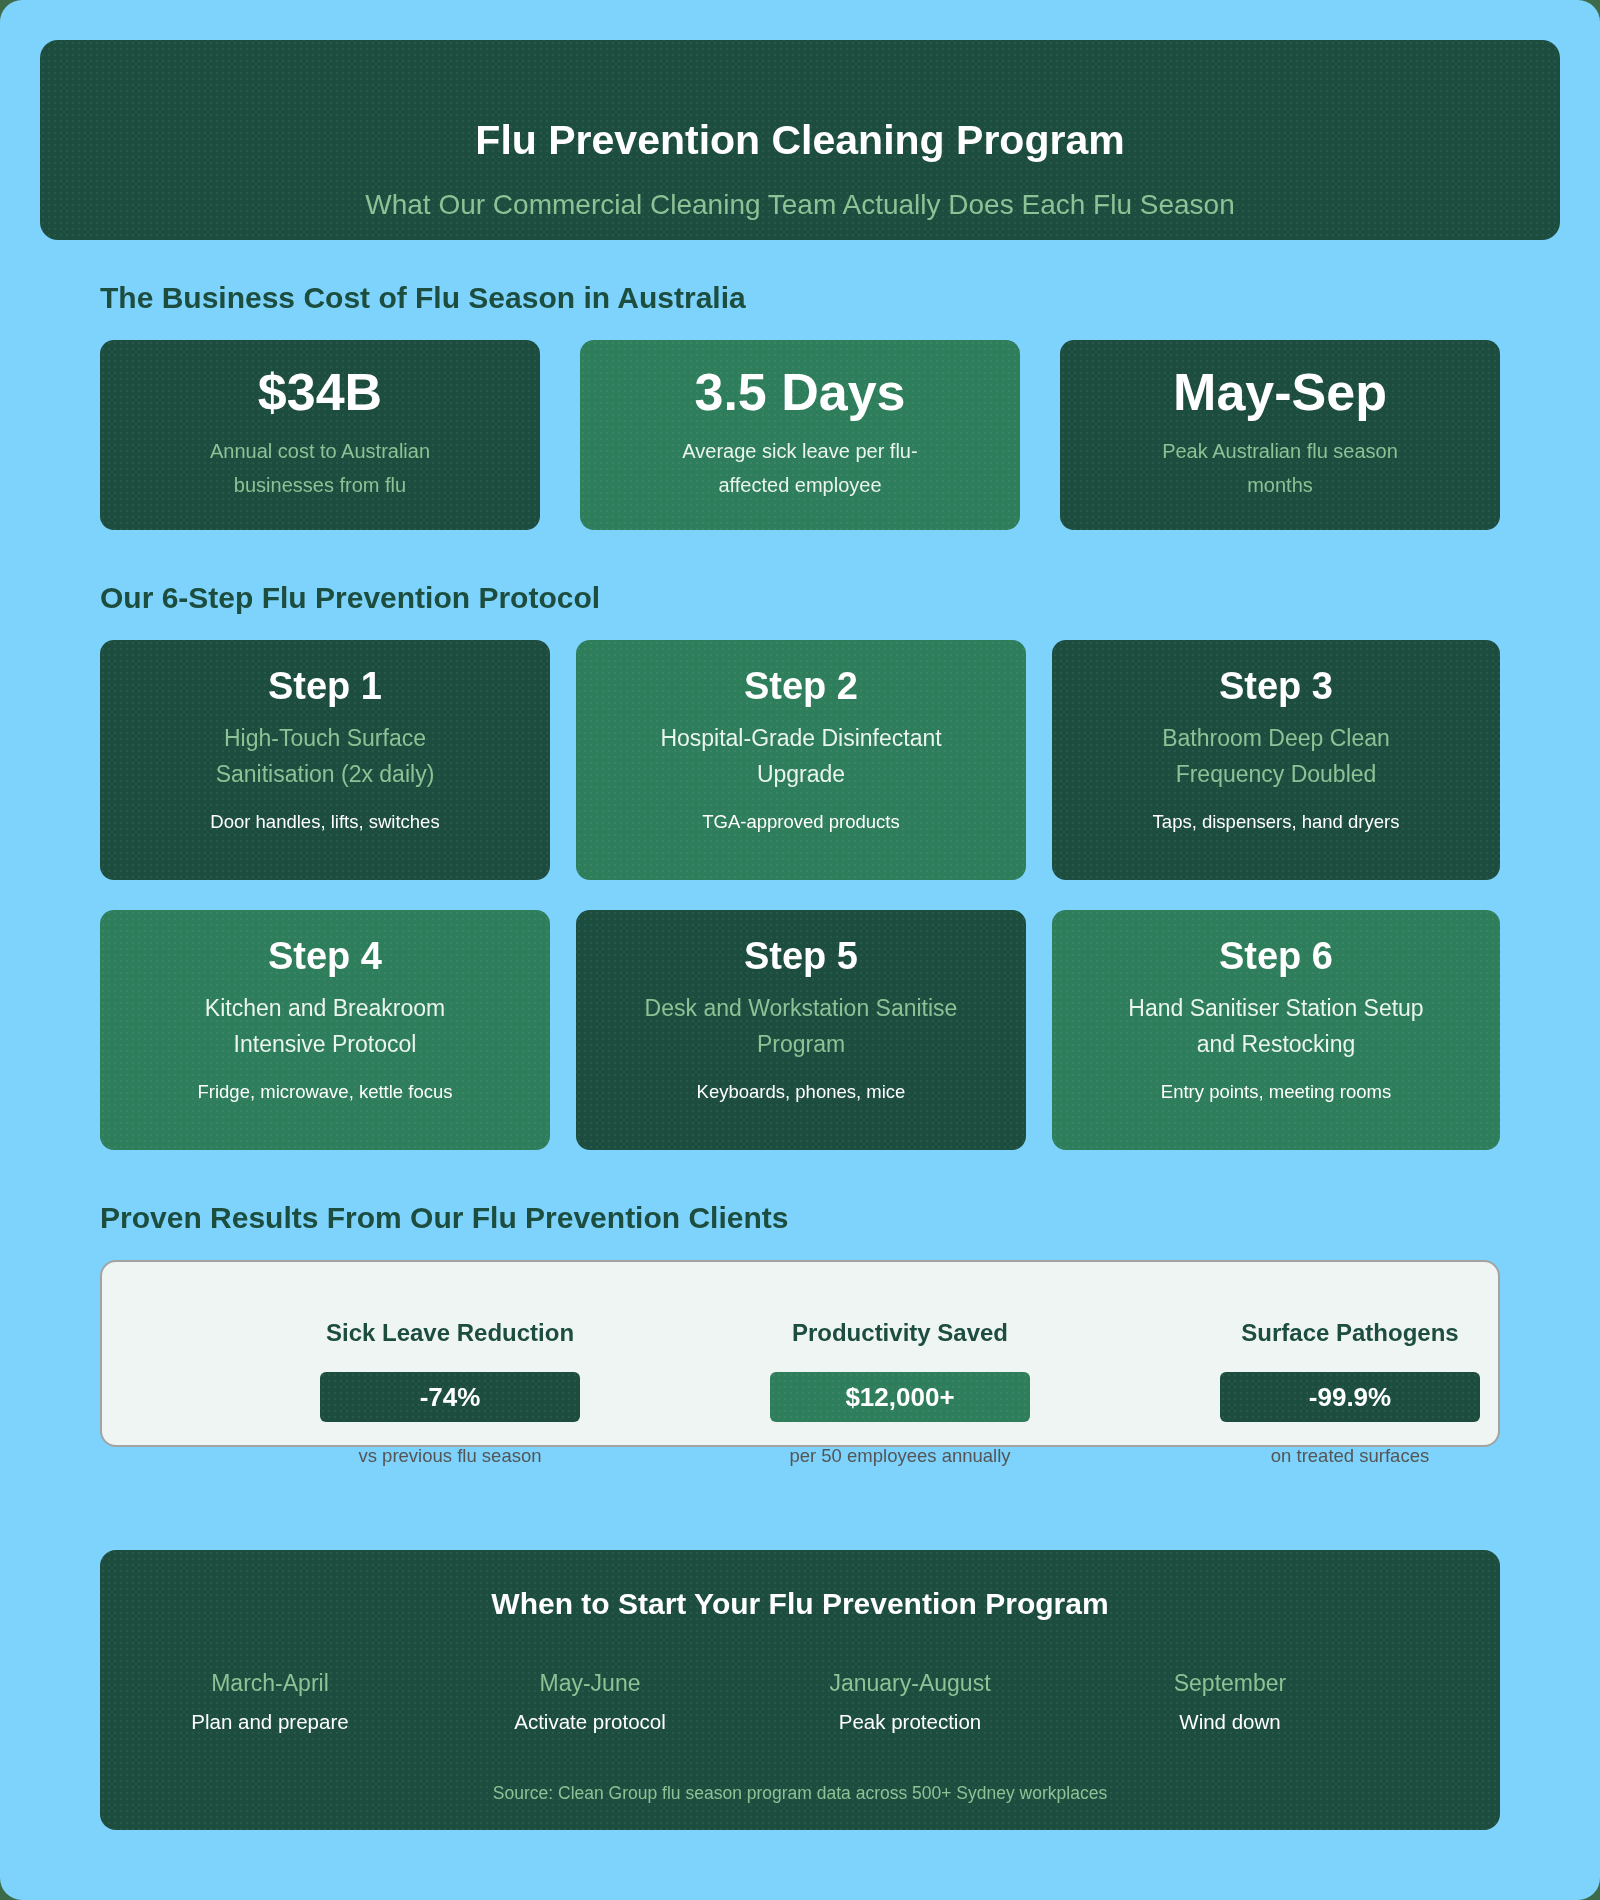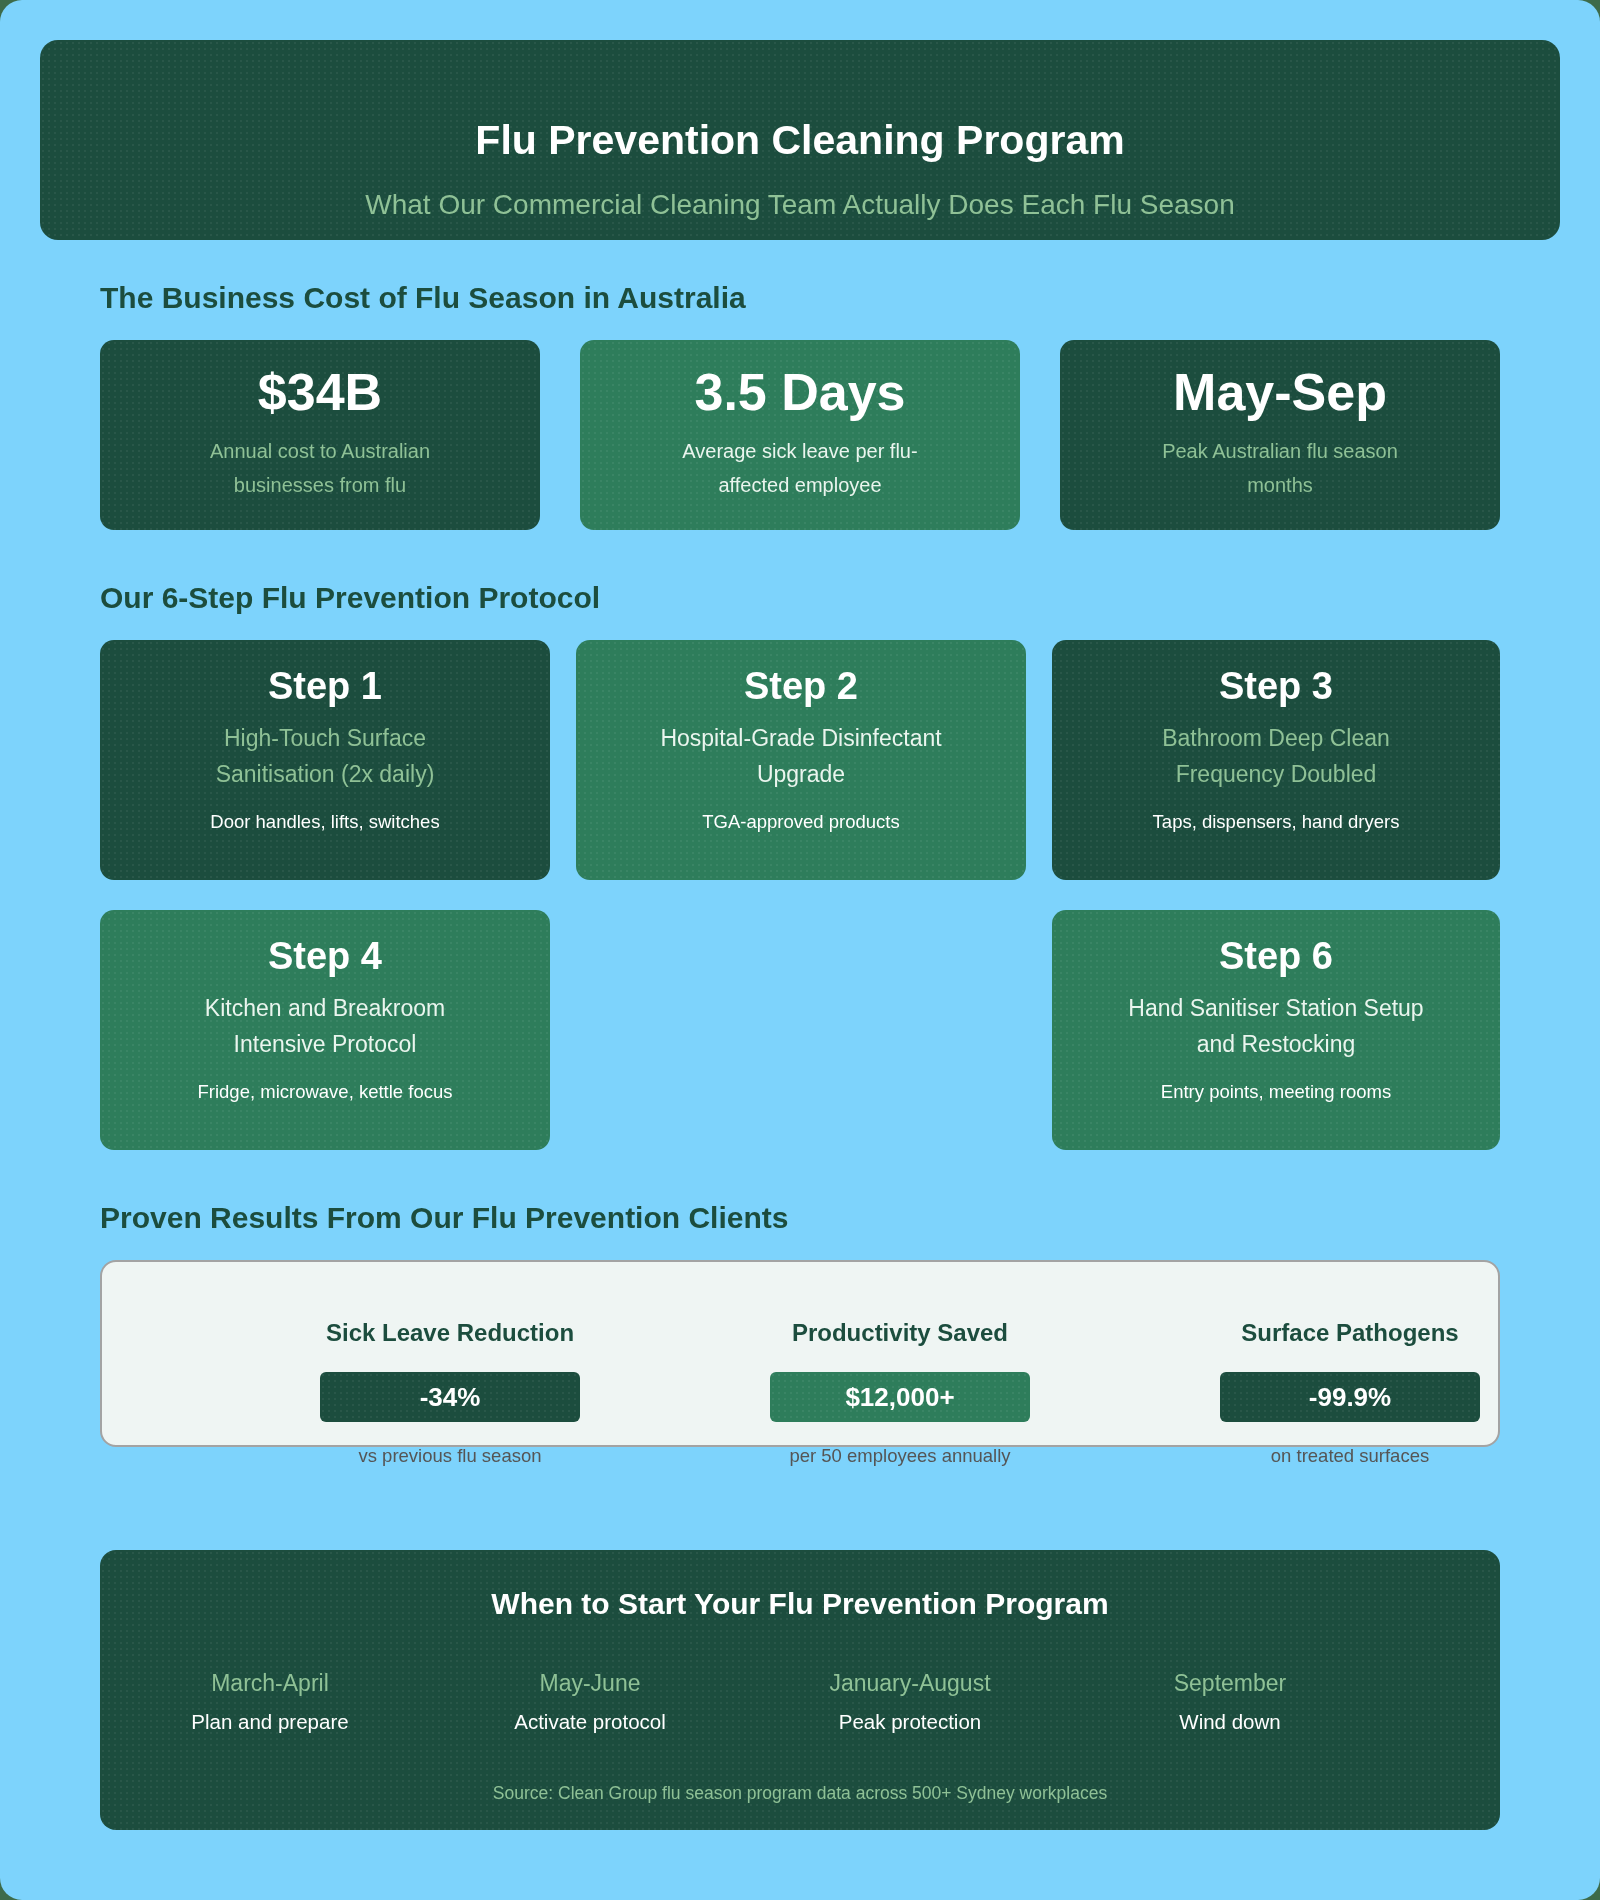--- a/index.html
+++ b/index.html
@@ -139,32 +139,37 @@
   <div class="step-card dark dots" style="left:1052px; top:640px; width:448px;">
     <div class="step-title">Step 3</div>
     <div class="subtitle">Bathroom Deep Clean Frequency Doubled</div>
     <div class="detail">Taps, dispensers, hand dryers</div>
   </div>
   <div class="step-card light dots" style="left:100px; top:910px;">
     <div class="step-title">Step 4</div>
     <div class="subtitle">Kitchen and Breakroom Intensive Protocol</div>
     <div class="detail">Fridge, microwave, kettle focus</div>
   </div>
+  <div class="step-card dark dots" style="left:576px; top:910px;">
+    <div class="step-title">Step 5</div>
+    <div class="subtitle">Desk and Workstation Sanitise Program</div>
+    <div class="detail">Keyboards, phones, mice</div>
+  </div>
   <div class="step-card light dots" style="left:1052px; top:910px; width:448px;">
     <div class="step-title">Step 6</div>
     <div class="subtitle">Hand Sanitiser Station Setup and Restocking</div>
     <div class="detail">Entry points, meeting rooms</div>
   </div>
 
   <div class="section-title" style="top:1200px;">Proven Results From Our Flu Prevention Clients</div>
 
   <div class="results">
     <div class="result" style="left:148px;">
       <div class="label">Sick Leave Reduction</div>
-      <div class="badge dark dots">-34%</div>
+      <div class="badge dark dots">-74%</div>
       <div class="note">vs previous flu season</div>
     </div>
     <div class="result" style="left:598px;">
       <div class="label">Productivity Saved</div>
       <div class="badge light dots">$12,000+</div>
       <div class="note">per 50 employees annually</div>
     </div>
     <div class="result" style="left:1048px;">
       <div class="label">Surface Pathogens</div>
       <div class="badge dark dots">-99.9%</div>

